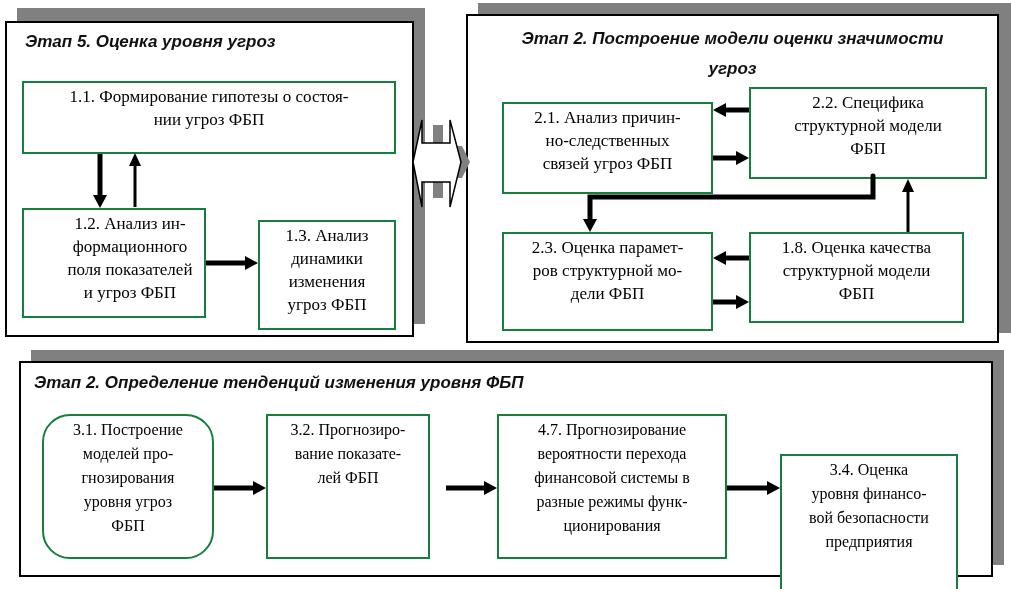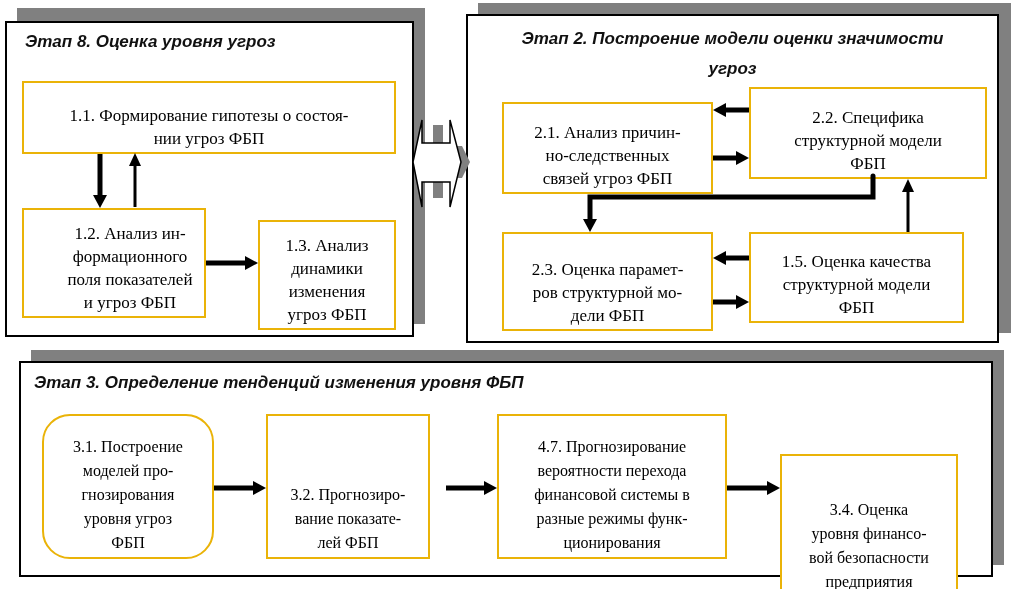--- a/index.html
+++ b/index.html
@@ -3,32 +3,32 @@
 <meta charset="utf-8">
 <style>
   html, body { margin: 0; padding: 0; background: #ffffff; }
   body { width: 1011px; height: 589px; position: relative; overflow: hidden;
          font-family: "Liberation Serif", serif; color: #000; }
   .shadow { position: absolute; background: #808080; }
   .frame { position: absolute; background: #fff; border: 2px solid #000; box-sizing: border-box; }
   .stage-title { position: absolute; font-family: "Liberation Sans", sans-serif;
                  font-style: italic; font-weight: bold; font-size: 17px; color: #111;
                  white-space: nowrap; }
-  .box { position: absolute; background: #fff; border: 2px solid #eab308; box-sizing: border-box;
-         display: flex; align-items: flex-end; justify-content: center; text-align: center;
+  .box { position: absolute; background: #fff; border: 2px solid #15803d; box-sizing: border-box;
+         display: flex; align-items: flex-start; justify-content: center; text-align: center;
          font-size: 17px; line-height: 23px; padding: 2px 4px; }
   .box span { white-space: pre-line; }
   svg.overlay { position: absolute; left: 0; top: 0; pointer-events: none; }
 </style>
 </head>
 <body>
 
 <div class="shadow" style="left:17px;top:8px;width:408px;height:316px;"></div>
 <div class="frame" style="left:5px;top:21px;width:409px;height:316px;"></div>
-<div class="stage-title" style="left:25px;top:32px;">Этап 8. Оценка уровня угроз</div>
+<div class="stage-title" style="left:25px;top:32px;">Этап 5. Оценка уровня угроз</div>
 <div class="box" style="left:22px;top:81px;width:374px;height:73px;">
     <span>1.1. Формирование гипотезы о состоя-
 нии угроз ФБП</span>
   </div>
 <div class="box" style="left:22px;top:208px;width:184px;height:110px;padding-left:36px;">
     <span>1.2. Анализ ин-
 формационного
 поля показателей
 и угроз ФБП</span>
   </div>
@@ -52,28 +52,28 @@
     <span>2.2. Специфика
 структурной модели
 ФБП</span>
   </div>
 <div class="box" style="left:502px;top:232px;width:211px;height:99px;">
     <span>2.3. Оценка парамет-
 ров структурной мо-
 дели ФБП</span>
   </div>
 <div class="box" style="left:749px;top:232px;width:215px;height:91px;">
-    <span>1.5. Оценка качества
+    <span>1.8. Оценка качества
 структурной модели
 ФБП</span>
   </div>
 
 <div class="shadow" style="left:31px;top:350px;width:973px;height:215px;"></div>
 <div class="frame" style="left:19px;top:361px;width:974px;height:216px;"></div>
-<div class="stage-title" style="left:34px;top:373px;">Этап 3. Определение тенденций изменения уровня ФБП</div>
+<div class="stage-title" style="left:34px;top:373px;">Этап 2. Определение тенденций изменения уровня ФБП</div>
 <div class="box" style="left:42px;top:414px;width:172px;height:145px;font-size:16px;line-height:24px;border-radius:28px;">
     <span>3.1. Построение
 моделей про-
 гнозирования
 уровня угроз
 ФБП</span>
   </div>
 <div class="box" style="left:266px;top:414px;width:164px;height:145px;font-size:16px;line-height:24px;">
     <span>3.2. Прогнозиро-
 вание показате-

